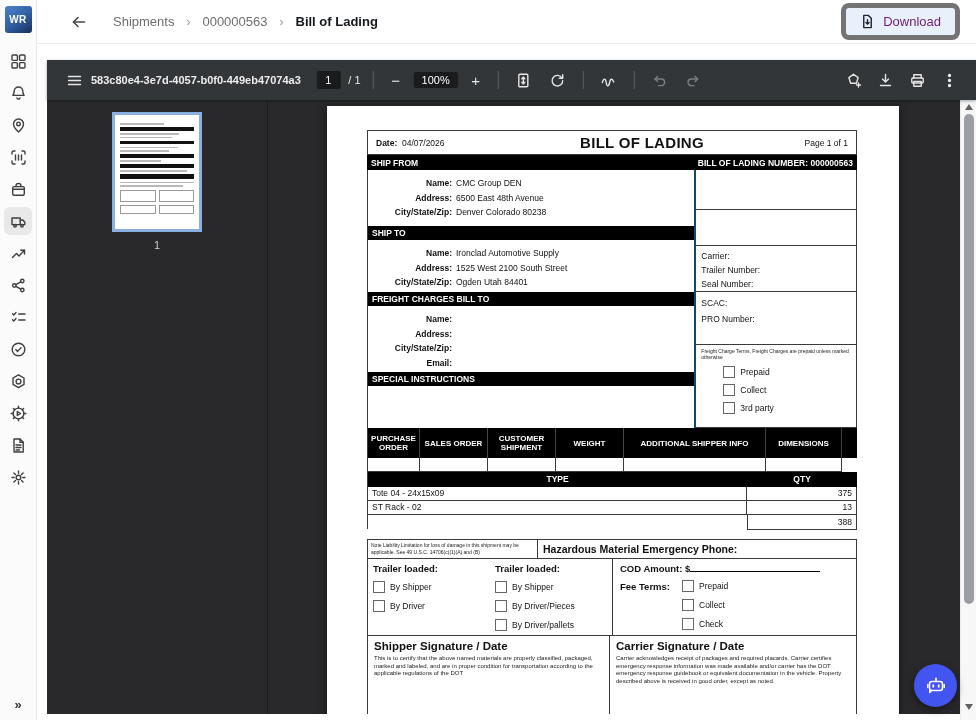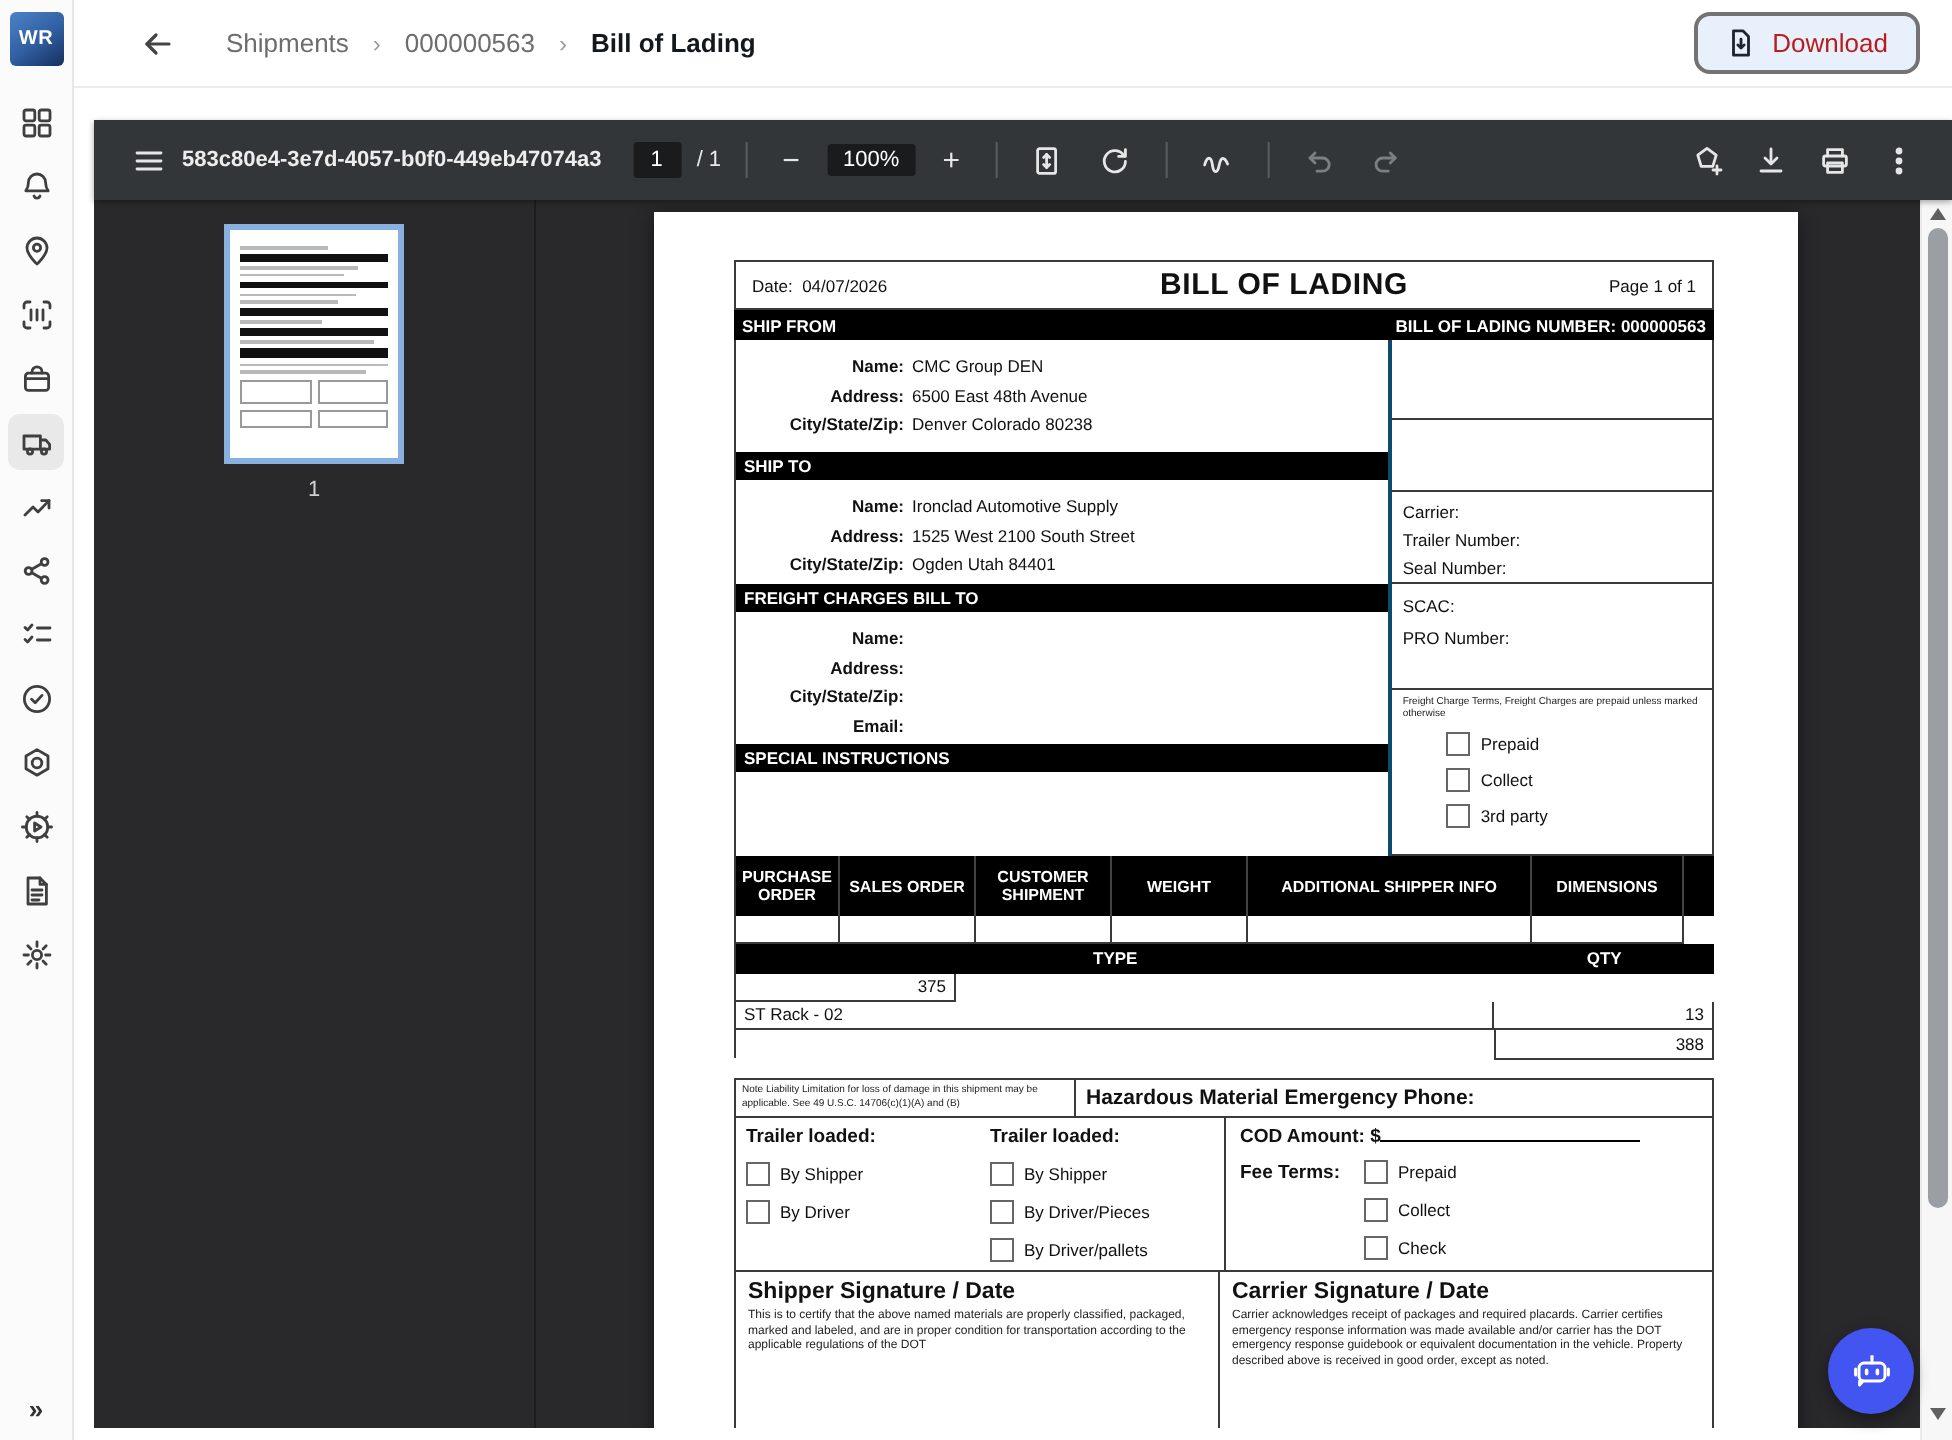--- a/index.html
+++ b/index.html
@@ -24,21 +24,21 @@
   .main { flex:1; display:flex; flex-direction:column; background:#fff; }
   .topnav { height:44px; border-bottom:1px solid #ececec; display:flex; align-items:center;
     padding:0 16px 0 30px; gap:10px; flex:0 0 auto; }
   .back-btn { width:24px; height:24px; display:flex; align-items:center; justify-content:center;
     cursor:pointer; color:#444; }
   .crumbs { display:flex; align-items:center; gap:12px; font-size:13px; margin-left:12px; }
   .crumb { color:#6d6d6d; cursor:pointer; }
   .crumb-sep { color:#9a9a9a; font-size:12px; }
   .crumb.current { color:#14181d; font-weight:bold; }
   .dl-btn { margin-left:auto; display:flex; align-items:center; gap:8px; background:#e7f0fb;
-    border:2px solid #737373; border-radius:8px; padding:6px 14px; font-size:13px; color:#b91c1c;
+    border:5px solid #737373; border-radius:8px; padding:6px 14px; font-size:13px; color:#701a75;
     cursor:pointer; }
   .dl-btn svg { width:15px; height:15px; stroke:#1c2430; fill:none; stroke-width:1.5;
     stroke-linecap:round; stroke-linejoin:round; }
 
   
   .viewer-wrap { flex:1; padding:16px 0 0 10px; position:relative; }
   .viewer { display:flex; flex-direction:column; height:660px; }
   .pdf-toolbar { height:40px; background:#323639; display:flex; align-items:center;
     padding:0 14px; color:#e8e8e8; position:relative; box-shadow:0 1px 3px rgba(0,0,0,.35); z-index:2; }
   .tb-left { display:flex; align-items:center; gap:4px; }
@@ -70,21 +70,21 @@
   .t-bar { height:3.5px; background:#111; margin:2.5px 0; }
   .t-split { display:flex; gap:3px; }
   .t-box { border:1px solid #999; flex:1; height:12px; }
 
   .docarea { flex:1; background:#29292c; height:614px; position:relative; overflow:hidden; }
   .page { position:absolute; left:59px; top:6px; width:572px; height:780px; background:#fff;
     box-shadow:0 2px 8px rgba(0,0,0,.5); }
 
   
   .bol { position:absolute; left:40px; top:24px; width:490px; font-size:8.5px; color:#111; }
-  .bol b { font-weight:normal; }
+  .bol b { font-weight:bold; }
   .bol-header { border:1px solid #3a3a3a; height:25px; display:flex; align-items:center;
     padding:0 8px; }
   .bol-date { width:130px; }
   .bol-title { flex:1; text-align:center; font-size:15px; font-weight:bold; letter-spacing:.3px; }
   .bol-pageinfo { width:70px; text-align:right; }
   .barrow { display:flex; height:15px; }
   .bar { background:#000; color:#fff; font-weight:bold; font-size:8.5px; display:flex;
     align-items:center; padding:0 4px; }
   .bar.b1 { width:293px; }
   .bar.b2 { width:197px; justify-content:flex-end; }
@@ -534,20 +534,21 @@
                       <div class="c3"></div>
                     <div class="c4"></div>
                       <div class="c5"></div>
                       <div class="c6"></div>
                   </div>
                   <div class="tq">
                     <div class="t">TYPE</div>
                     <div class="q">QTY</div>
                   </div>
                   <div class="drow">
+                    <div class="t">Tote 04 - 24x15x09</div>
                     <div class="q">375</div>
                   </div>
                   <div class="drow">
                     <div class="t">ST Rack - 02</div>
                     <div class="q">13</div>
                   </div>
                   <div class="drow total">
                     <div class="t"></div>
                     <div class="q">388</div>
                   </div>

